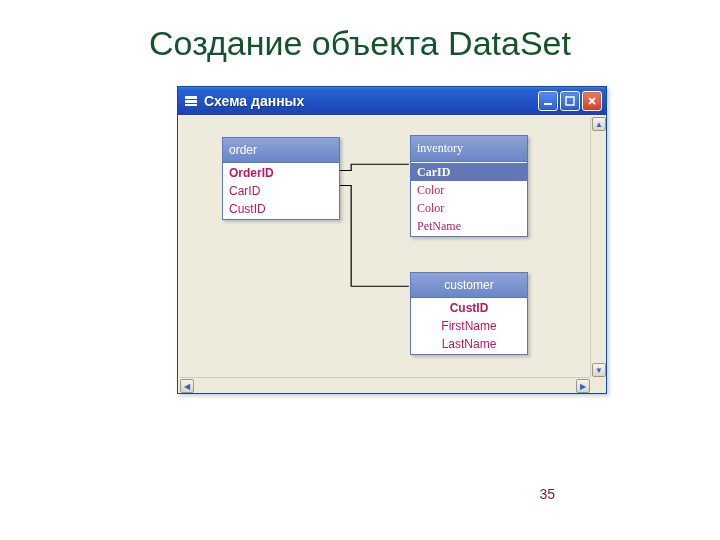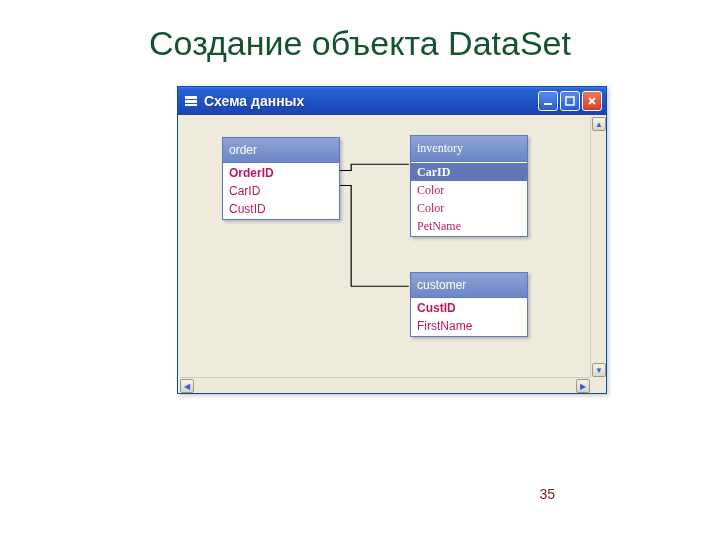--- a/index.html
+++ b/index.html
@@ -207,25 +207,26 @@
       <div class="table-box" style="left:230px; top:18px;font-family:Liberation Serif, serif;">
         <div class="table-head">inventory</div>
         <div class="table-body">
           <div class="fld bold selected">CarID</div>
           <div class="fld">Color</div>
           <div class="fld">Color</div>
           <div class="fld">PetName</div>
         </div>
       </div>
 
-      <div class="table-box" style="left:230px; top:155px;">
+      <div class="table-box" style="left:230px; top:155px;text-align:center;">
         <div class="table-head">customer</div>
         <div class="table-body">
           <div class="fld bold">CustID</div>
           <div class="fld">FirstName</div>
+          <div class="fld">LastName</div>
         </div>
       </div>
 
     </div>
 
     <div class="vscroll">
       <div class="scroll-btn up">▲</div>
       <div class="scroll-btn down">▼</div>
     </div>
     <div class="hscroll">

